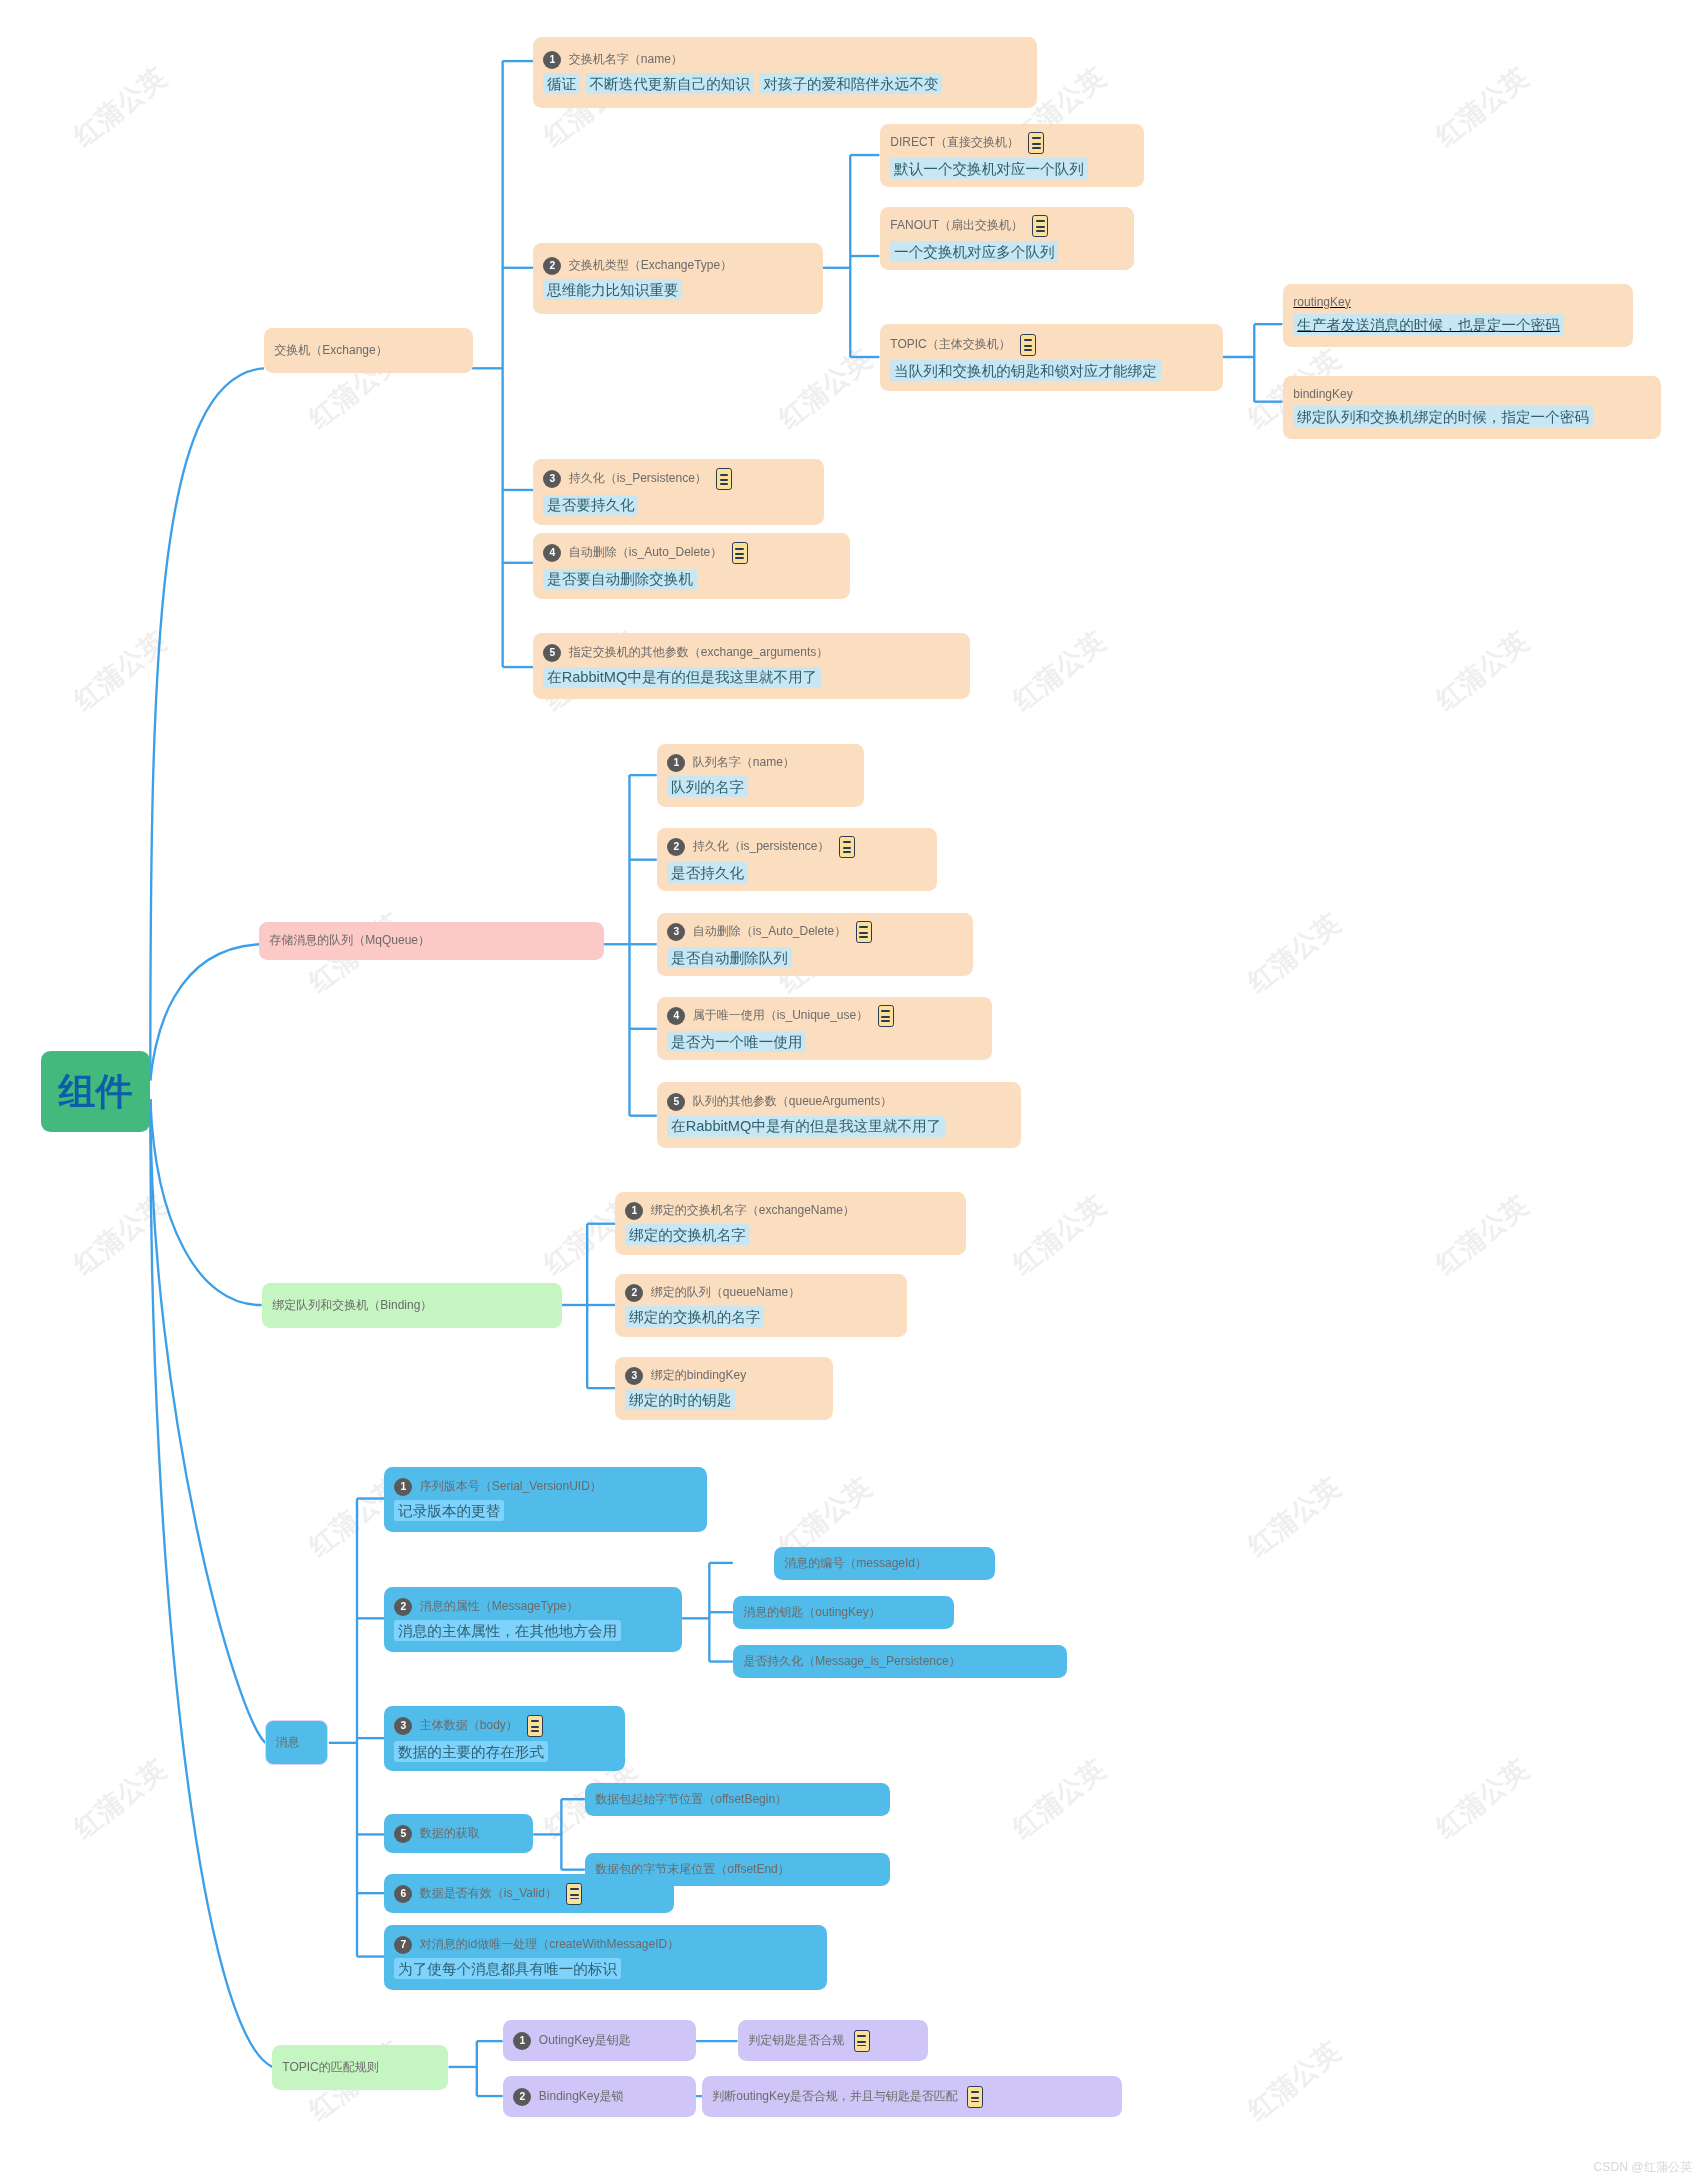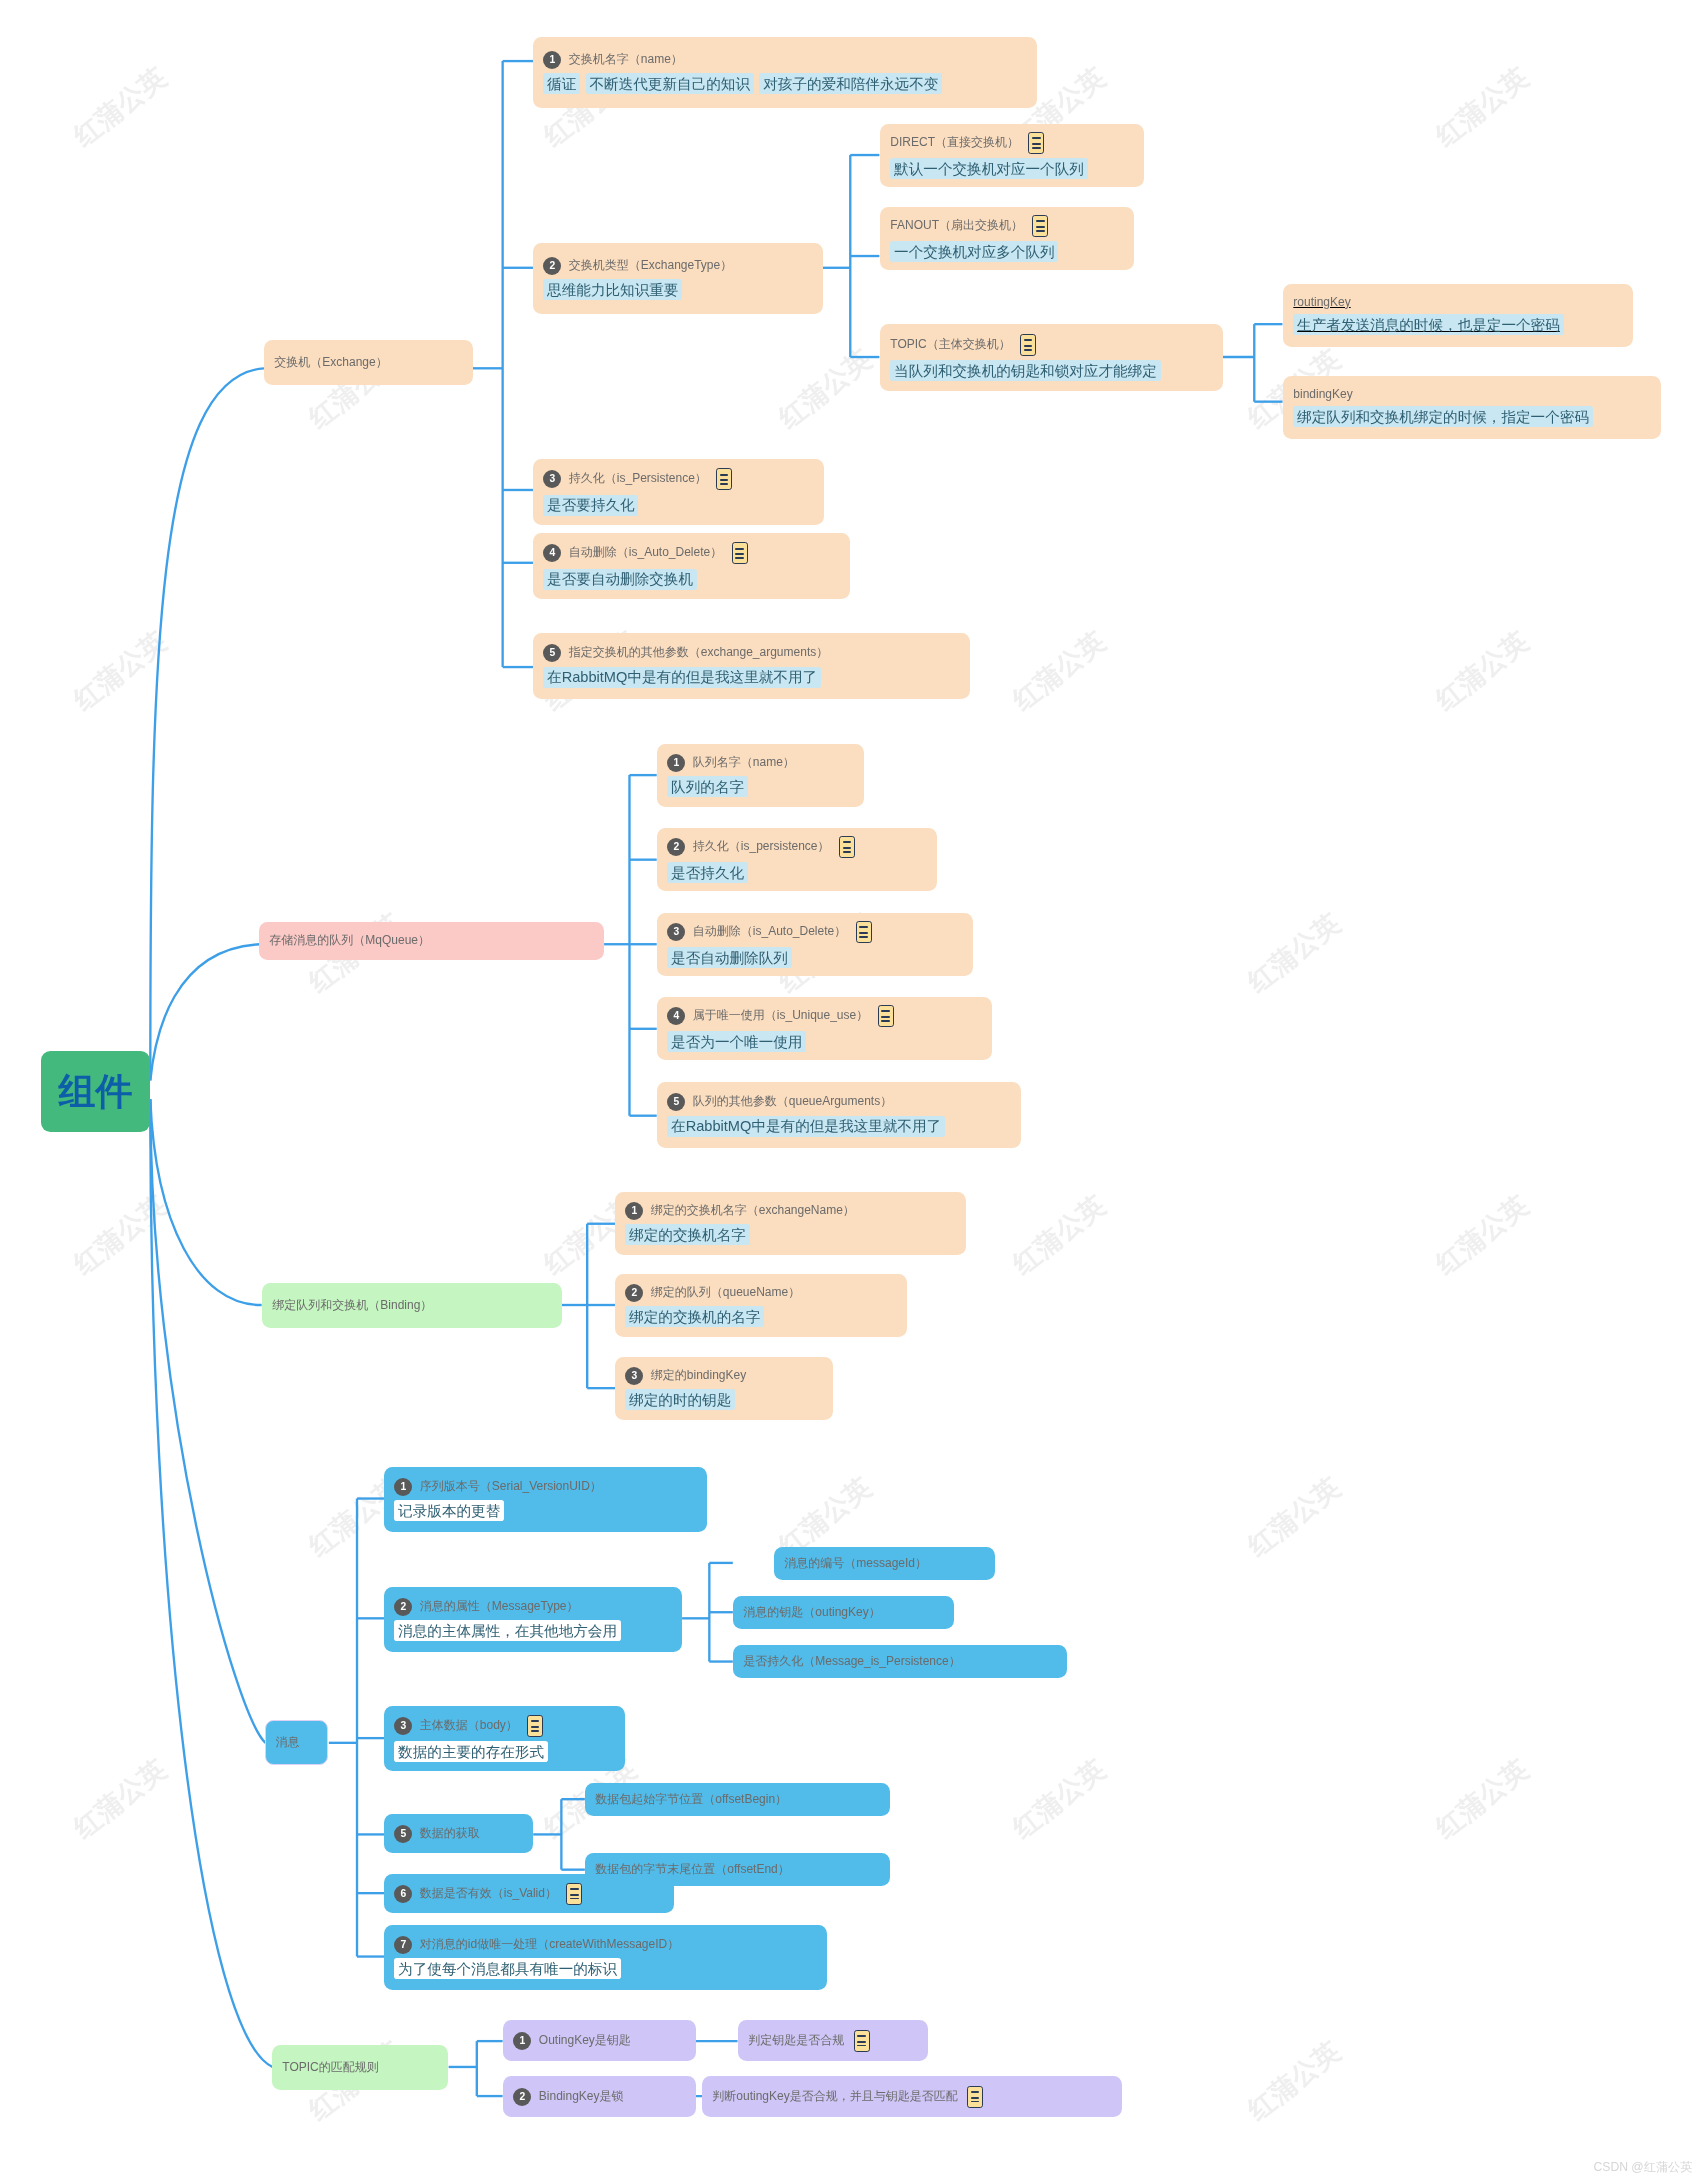--- a/index.html
+++ b/index.html
@@ -81,21 +81,21 @@
     font-size:14.6px;
     line-height:1.25;
   }
 
   
   .orange{background:#fbddbf;}
   .orange .chip{background:#c9e7f2;color:#2e5f72;}
   .pink{background:#fbc9c6;}
   .green{background:#c5f5c0;}
   .blue{background:#51bbe9;}
-  .blue .chip{background:#ffffff;color:#2e5f72;}
+  .blue .chip{background:#7dd3fc;color:#2e5f72;}
   .purple{background:#cfc6f7;}
   .plain-blue{background:#51bbe9;}
   .msgroot{background:#51bbe9;border:1.4px solid #dcd2f5;}
 
   
   #root-node{
     position:absolute;
     border-radius:9.4px;
     background:#44b97e;
     display:flex;align-items:center;justify-content:center;
@@ -224,21 +224,21 @@
       <path d="M1015 4462 L 1070 4462"></path>
       <path d="M1480 4345 L 1570 4345"></path>
       <path d="M1480 4462 L 1570 4462"></path>
     </g>
   </svg>
 
   <div id="root-node" style="left:41px;top:1051px;width:109px;height:81px;">
     <span class="ttext">组件</span>
   </div>
 
-  <div class="node orange" style="left:264px;top:340px;width:209px;height:45px;">
+  <div class="node orange" style="left:264px;top:328px;width:209px;height:45px;">
     <div class="title">
         <span class="ttext">交换机（Exchange）</span>
       </div>
   </div>
 
   <div class="node orange" style="left:533px;top:37px;width:504px;height:71px;">
     <div class="title">
       <span class="badge">1</span>
       <span class="ttext">交换机名字（name）</span>
     </div>

